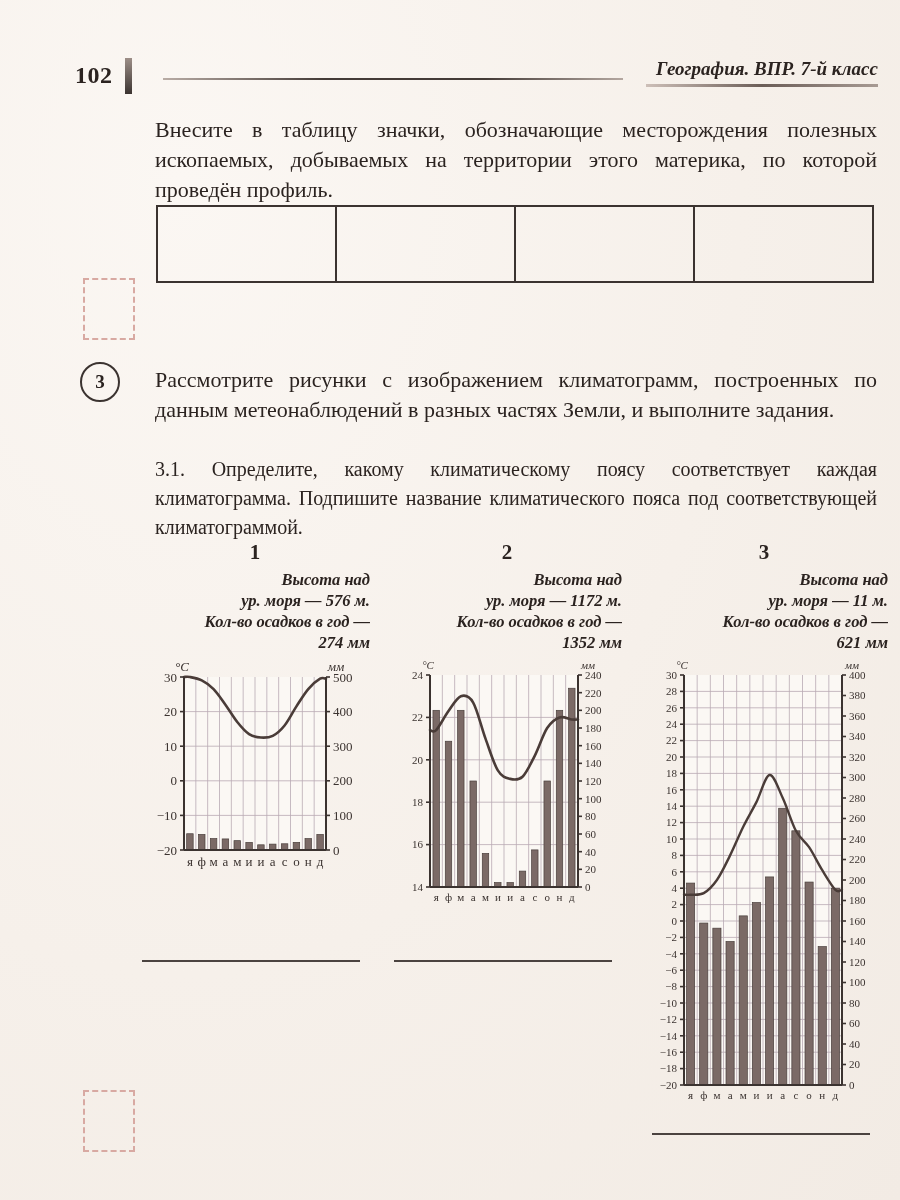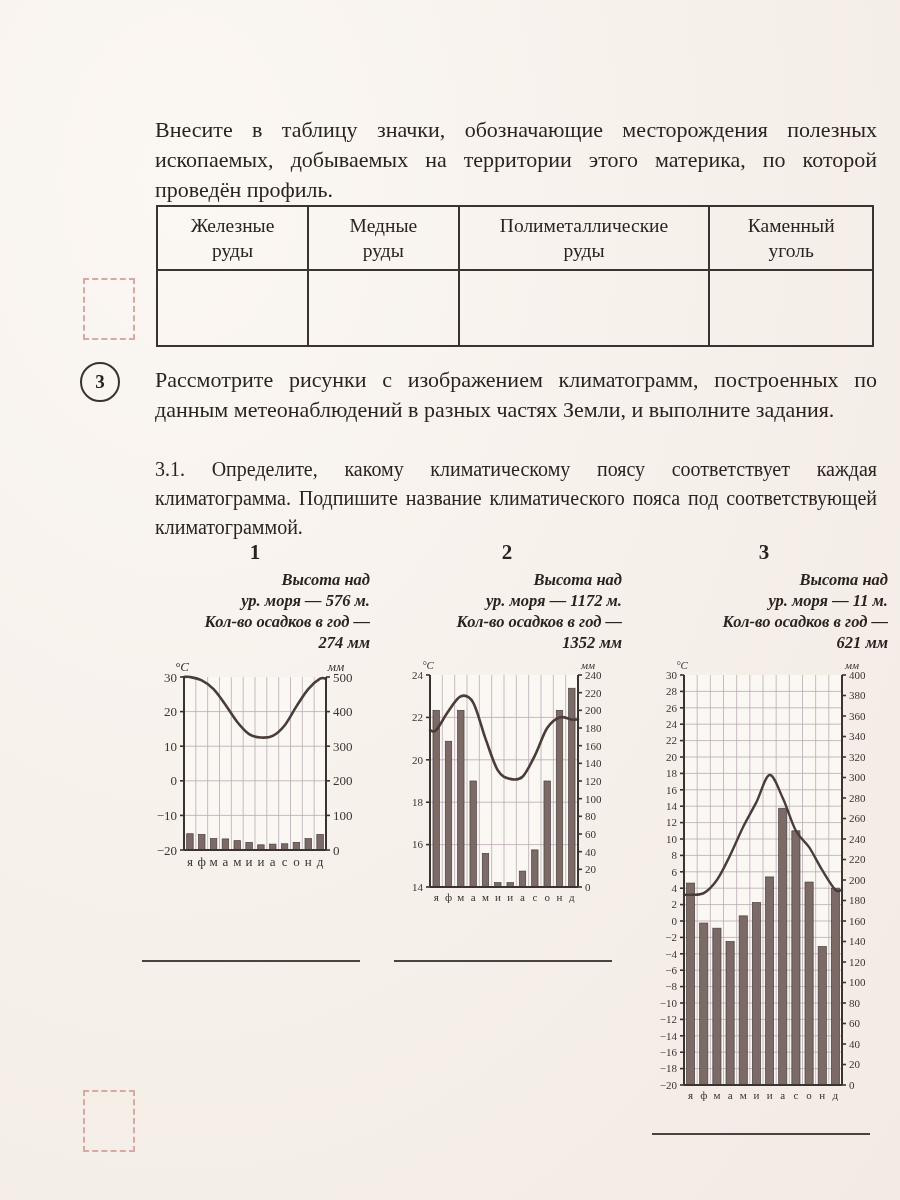--- a/index.html
+++ b/index.html
@@ -95,35 +95,32 @@
   .ans-rule { position:absolute; height:2px; background:#4b4340; }
   #ans-1 { left:142px; top:960px; width:218px; }
   #ans-2 { left:394px; top:960px; width:218px; }
   #ans-3 { left:652px; top:1133px; width:218px; }
 </style>
 </head>
 <body>
 
 <div class="page">
 
+  <div class="hdr">
+    <div class="pg-num">102</div>
+    <div class="pg-bar"></div>
+    <div class="hdr-rule"></div>
+    <div class="hdr-title">География. ВПР. 7-й класс</div>
+    <div class="hdr-title-rule"></div>
+  </div>
 
   <div class="para" id="intro-text">Внесите в таблицу значки, обозначающие месторождения полезных ископаемых, добываемых на территории этого материка, по которой проведён профиль.</div>
 
   <table class="tbl">
     <tbody>
-        <tr class="hdr-row">
-      <td class="c1" style="white-space:pre-line">Железные
-руды</td>
-      <td class="c2" style="white-space:pre-line">Медные
-руды</td>
-      <td class="c3" style="white-space:pre-line">Полиметаллические
-руды</td>
-      <td class="c4" style="white-space:pre-line">Каменный
-уголь</td>
-    </tr>
     <tr class="blank-row">
       <td></td>
       <td></td>
       <td></td>
       <td></td>
     </tr>
   </tbody>
     </table>
 
   <div class="dash-box" id="dash-1"></div>

